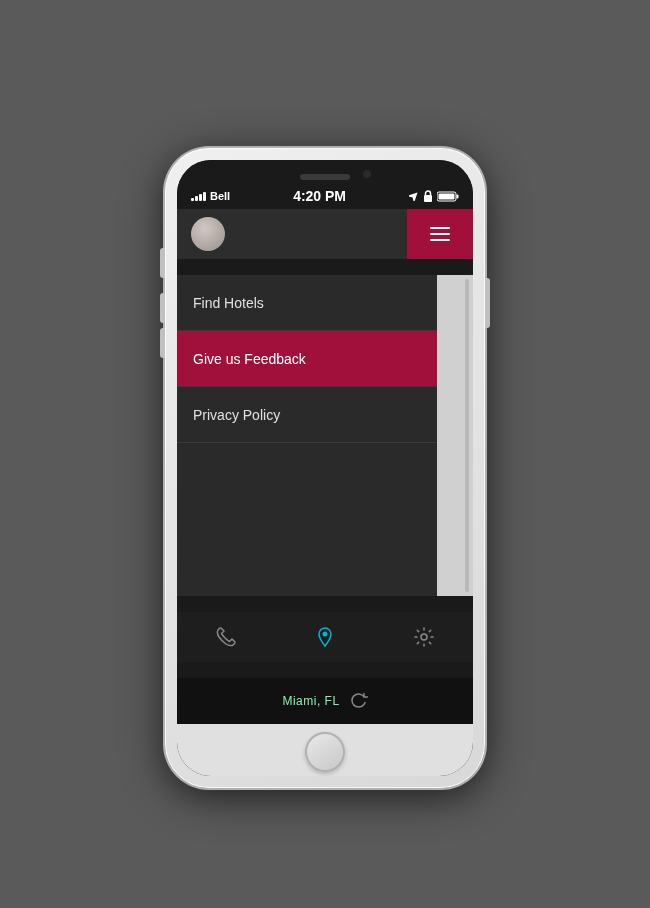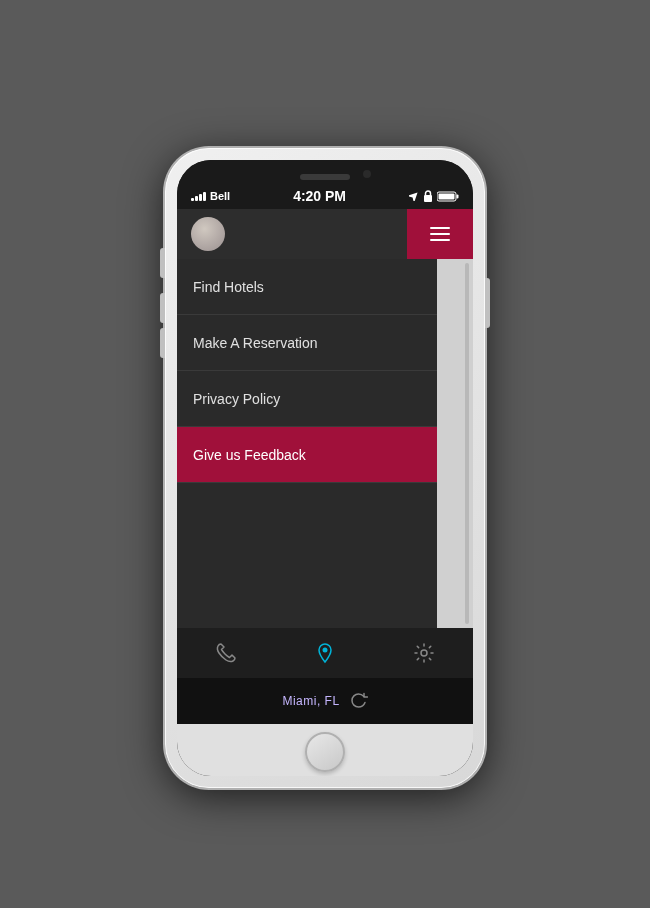--- a/index.html
+++ b/index.html
@@ -130,20 +130,21 @@
       gap: 4px;
     }
 
     
     .screen {
       flex: 1;
       display: flex;
       flex-direction: column;
       overflow: hidden;
       position: relative;
+      gap: 16px;
     }
 
     
     .app-header {
       display: flex;
       align-items: center;
       background: #2a2a2a;
       height: 50px;
       flex-shrink: 0;
     }
@@ -270,21 +271,21 @@
       height: 46px;
       display: flex;
       align-items: center;
       justify-content: center;
       gap: 10px;
       flex-shrink: 0;
     }
 
     .location-text {
       font-size: 12px;
-      color: #c4b5fd;
+      color: #86efac;
       letter-spacing: 0.5px;
     }
 
     .refresh-icon {
       color: #888;
       font-size: 16px;
       cursor: pointer;
     }
 
     
@@ -361,32 +362,29 @@
         </div>
       </div>
 
       <div class="menu-container">
         <div class="menu-list">
 
           <div class="menu-item">
             <span class="menu-item-label">Find Hotels</span>
           </div>
 
-          <div class="menu-item">
-            <span class="menu-item-label">Make A Reservation</span>
+
+
+
+          <div class="menu-item active">
+            <span class="menu-item-label">Give us Feedback</span>
           </div>
-
-
 
           <div class="menu-item">
             <span class="menu-item-label">Privacy Policy</span>
-          </div>
-
-          <div class="menu-item active">
-            <span class="menu-item-label">Give us Feedback</span>
           </div>
 
         </div>
 
         <div class="sidebar-scroll">
           <div class="scrollbar-track"></div>
         </div>
       </div>
 
       <div class="bottom-toolbar">

